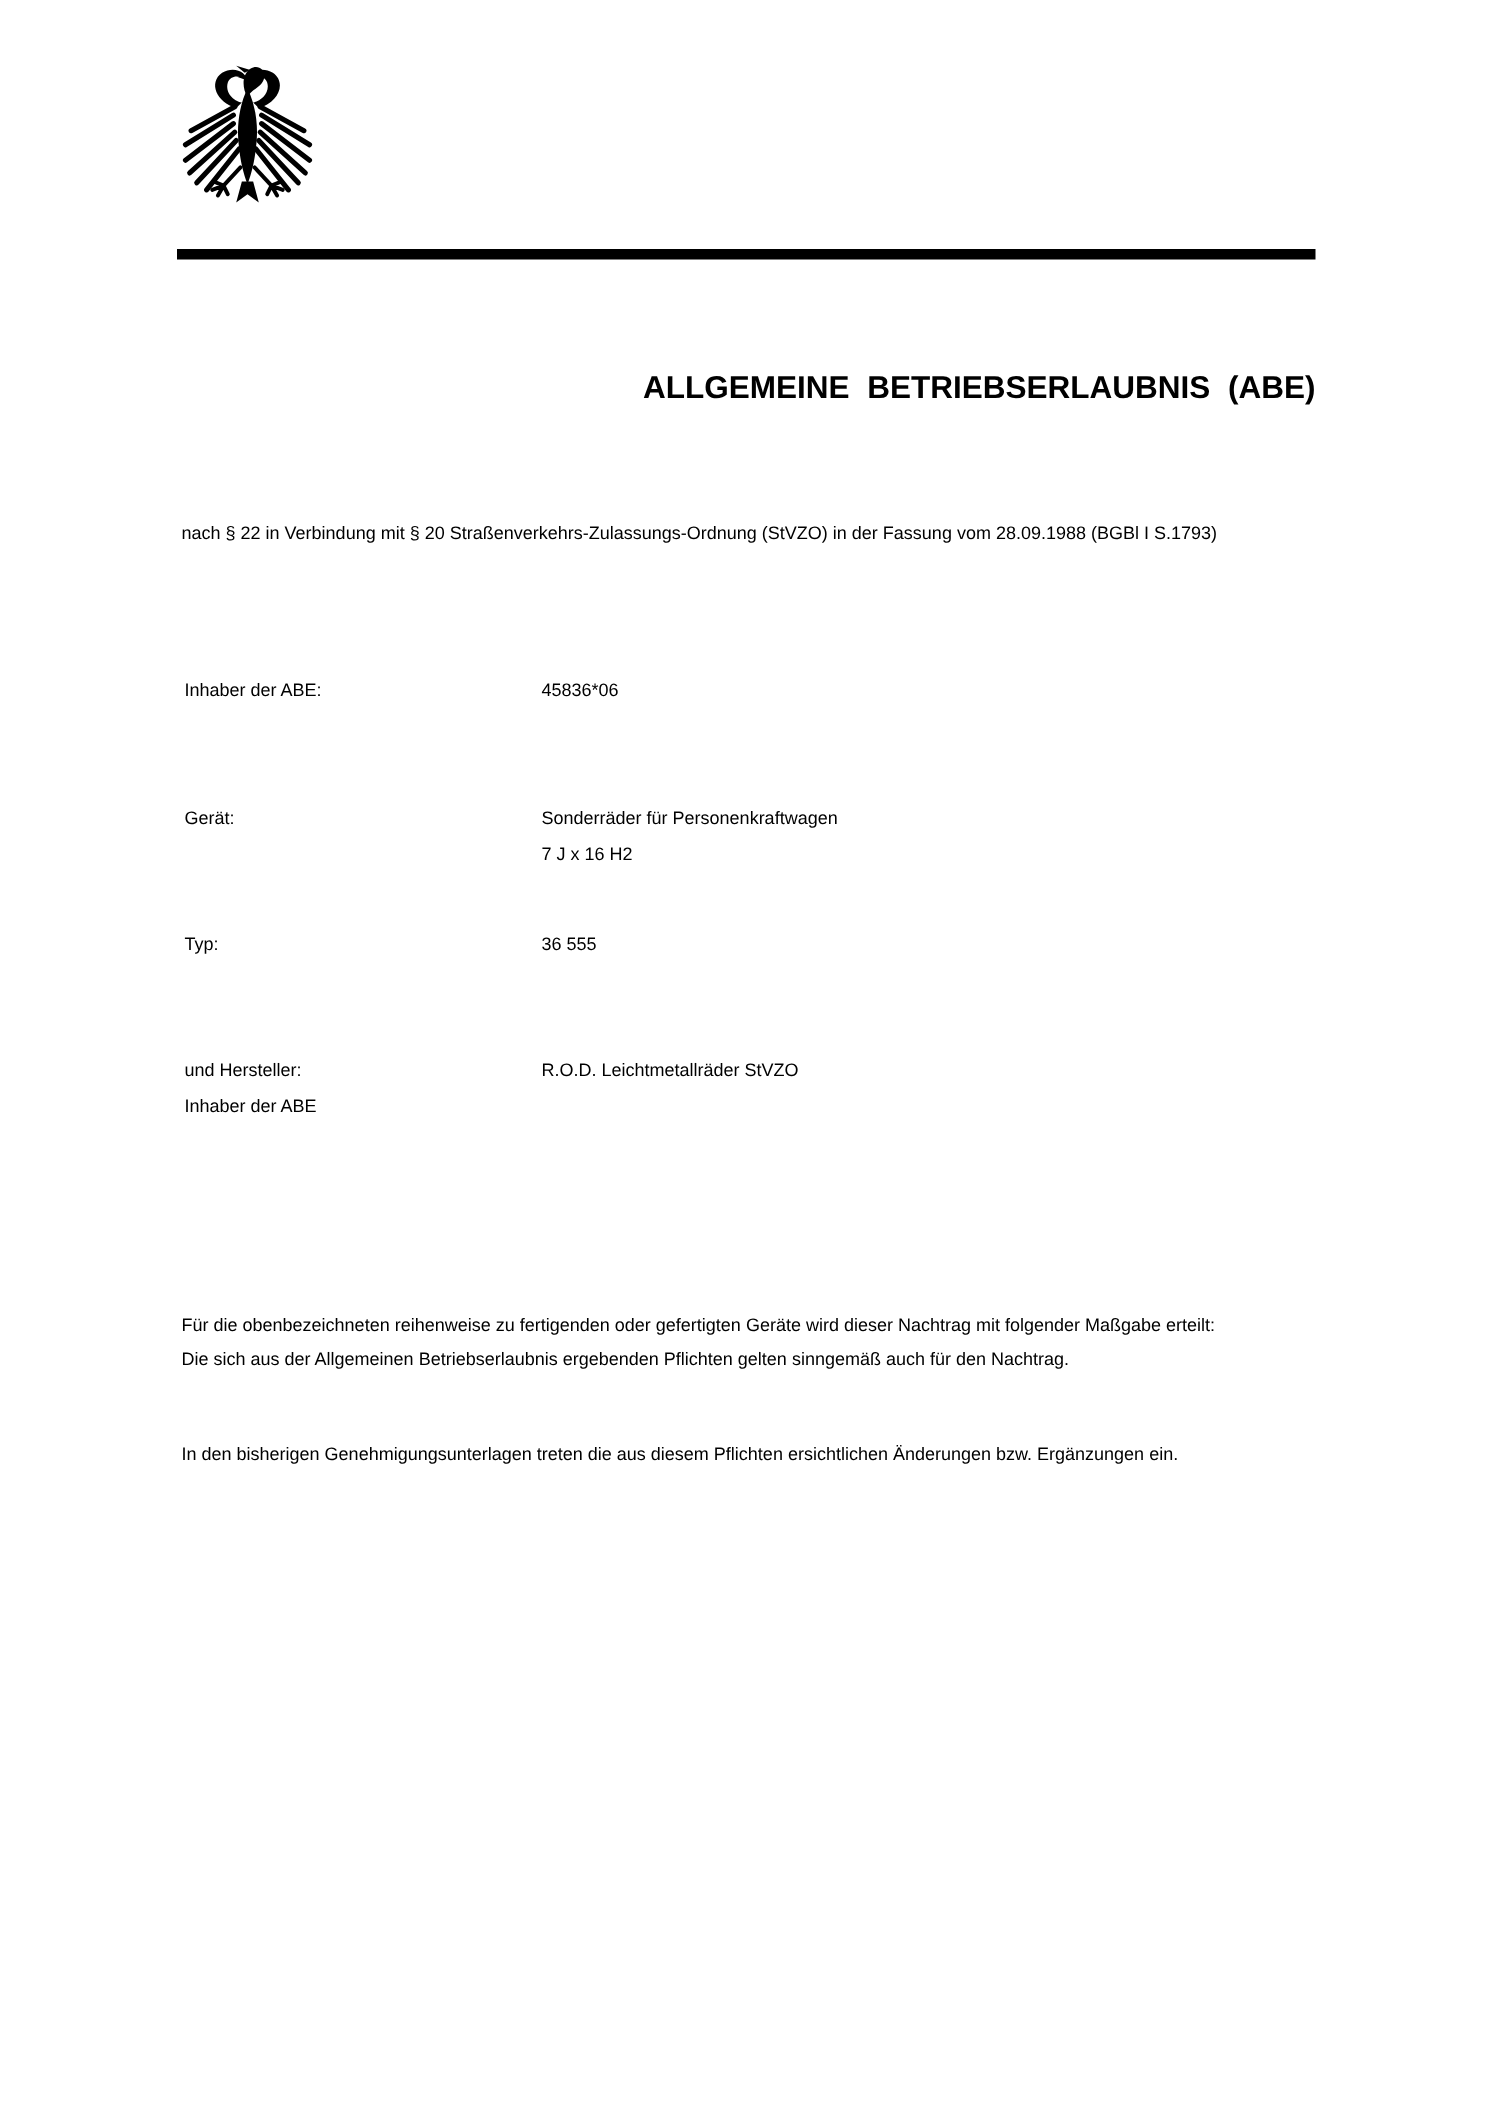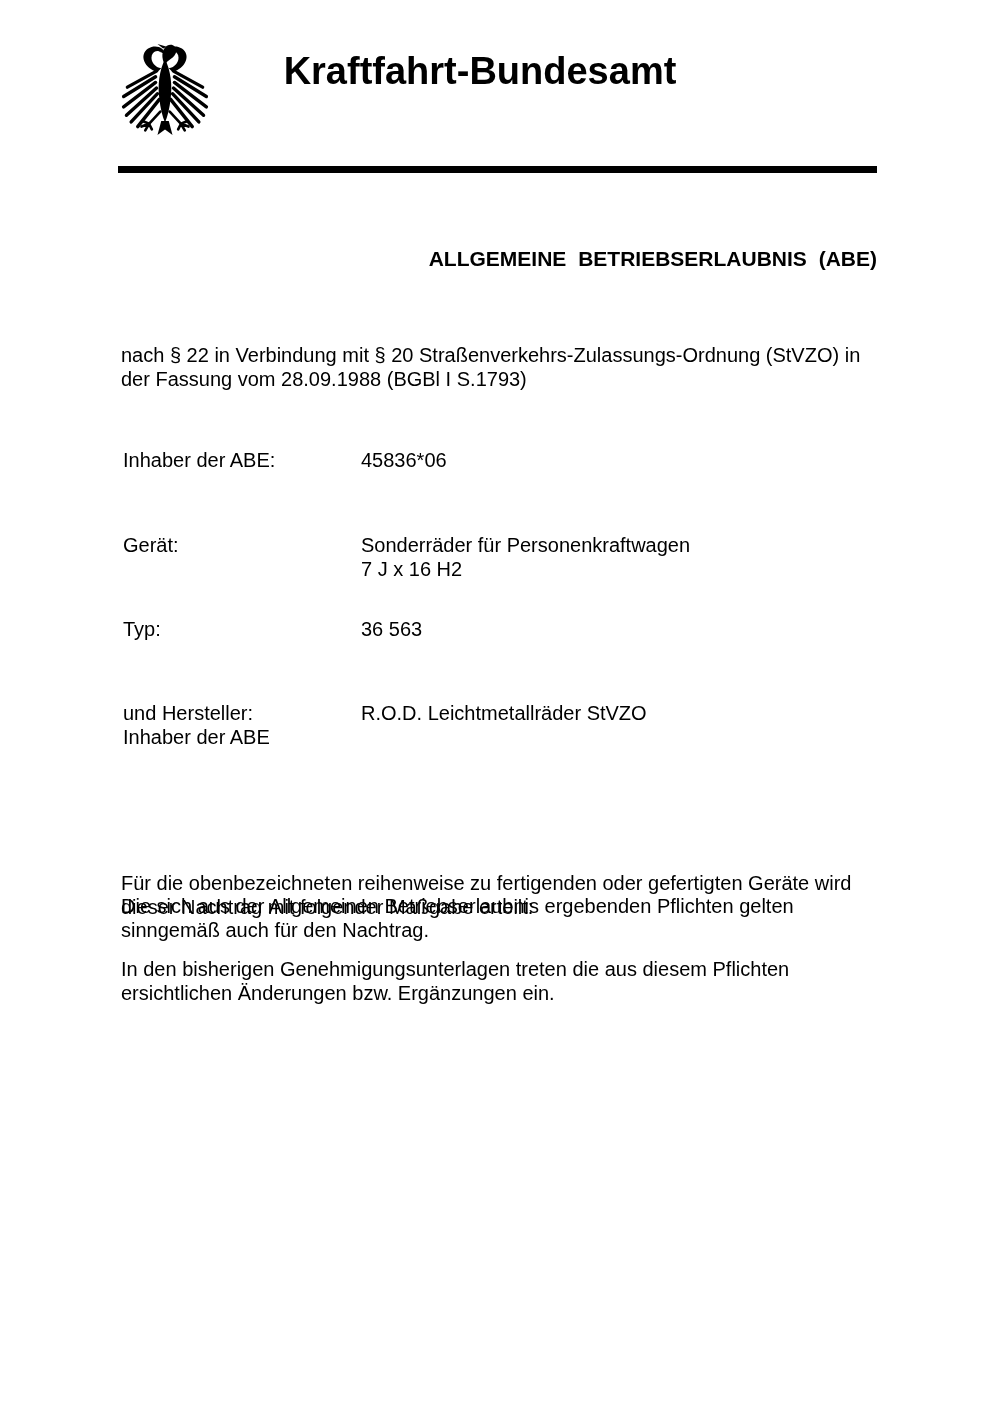--- a/index.html
+++ b/index.html
@@ -51,21 +51,21 @@
     position: absolute;
     left: 118px;
     top: 247px;
     width: 759px;
     text-align: right;
     font-size: 21px;
     font-weight: bold;
     word-spacing: 6px;
   }
   .body-text {
-    font-size: 20px;
+    font-size: 12px;
     line-height: 24px;
     font-weight: normal;
   }
   .legal-basis {
     position: absolute;
     left: 121px;
     top: 343px;
     width: 750px;
   }
   .field-row {
@@ -124,21 +124,20 @@
         <path d="M50 26 C46 20 46 10 52 6 C57 3 62 6 62 11 C62 15 59 18 56 20 C53 22 51 24 50 26 Z"></path>
         <path d="M52 7 L42 4 L48 9 Z"></path>
         <path d="M52 11 L43 12 L49 14 Z"></path>
         <path d="M50 20 C44 32 42 48 44 62 C45 72 47 80 50 88 C53 80 55 72 56 62 C58 48 56 32 50 20 Z"></path>
         <path d="M46 86 L42 101 L50 95 L58 101 L54 86 Z"></path>
       </g>
     </svg>
   </div>
 
   <header class="header-text">
-    <h1 class="agency-name">Kraftfahrt-Bundesamt</h1>
   </header>
 
   <div class="header-rule"></div>
 
   <h2 class="doc-title">ALLGEMEINE BETRIEBSERLAUBNIS (ABE)</h2>
 
   <p class="legal-basis body-text">nach § 22 in Verbindung mit § 20 Straßenverkehrs-Zulassungs-Ordnung (StVZO) in der Fassung vom 28.09.1988 (BGBl I S.1793)</p>
 
   <div class="field-row row-1 body-text">
     <span class="field-label">Inhaber der ABE:</span>
@@ -148,21 +147,21 @@
   <div class="field-row row-2 body-text">
     <span class="field-label">Gerät:</span>
     <span class="field-value">
       <span style="display:block">Sonderräder für Personenkraftwagen</span>
       <span style="display:block">7 J x 16 H2</span>
     </span>
   </div>
 
   <div class="field-row row-3 body-text">
     <span class="field-label">Typ:</span>
-    <span class="field-value">36 563</span>
+    <span class="field-value">36 555</span>
   </div>
 
   <div class="field-row row-4 body-text">
     <span>
       <span style="display:block">und Hersteller:</span>
       <span style="display:block">Inhaber der ABE</span>
     </span>
     <span class="field-value">
       <span style="display:block">R.O.D. Leichtmetallräder StVZO</span>
     </span>

